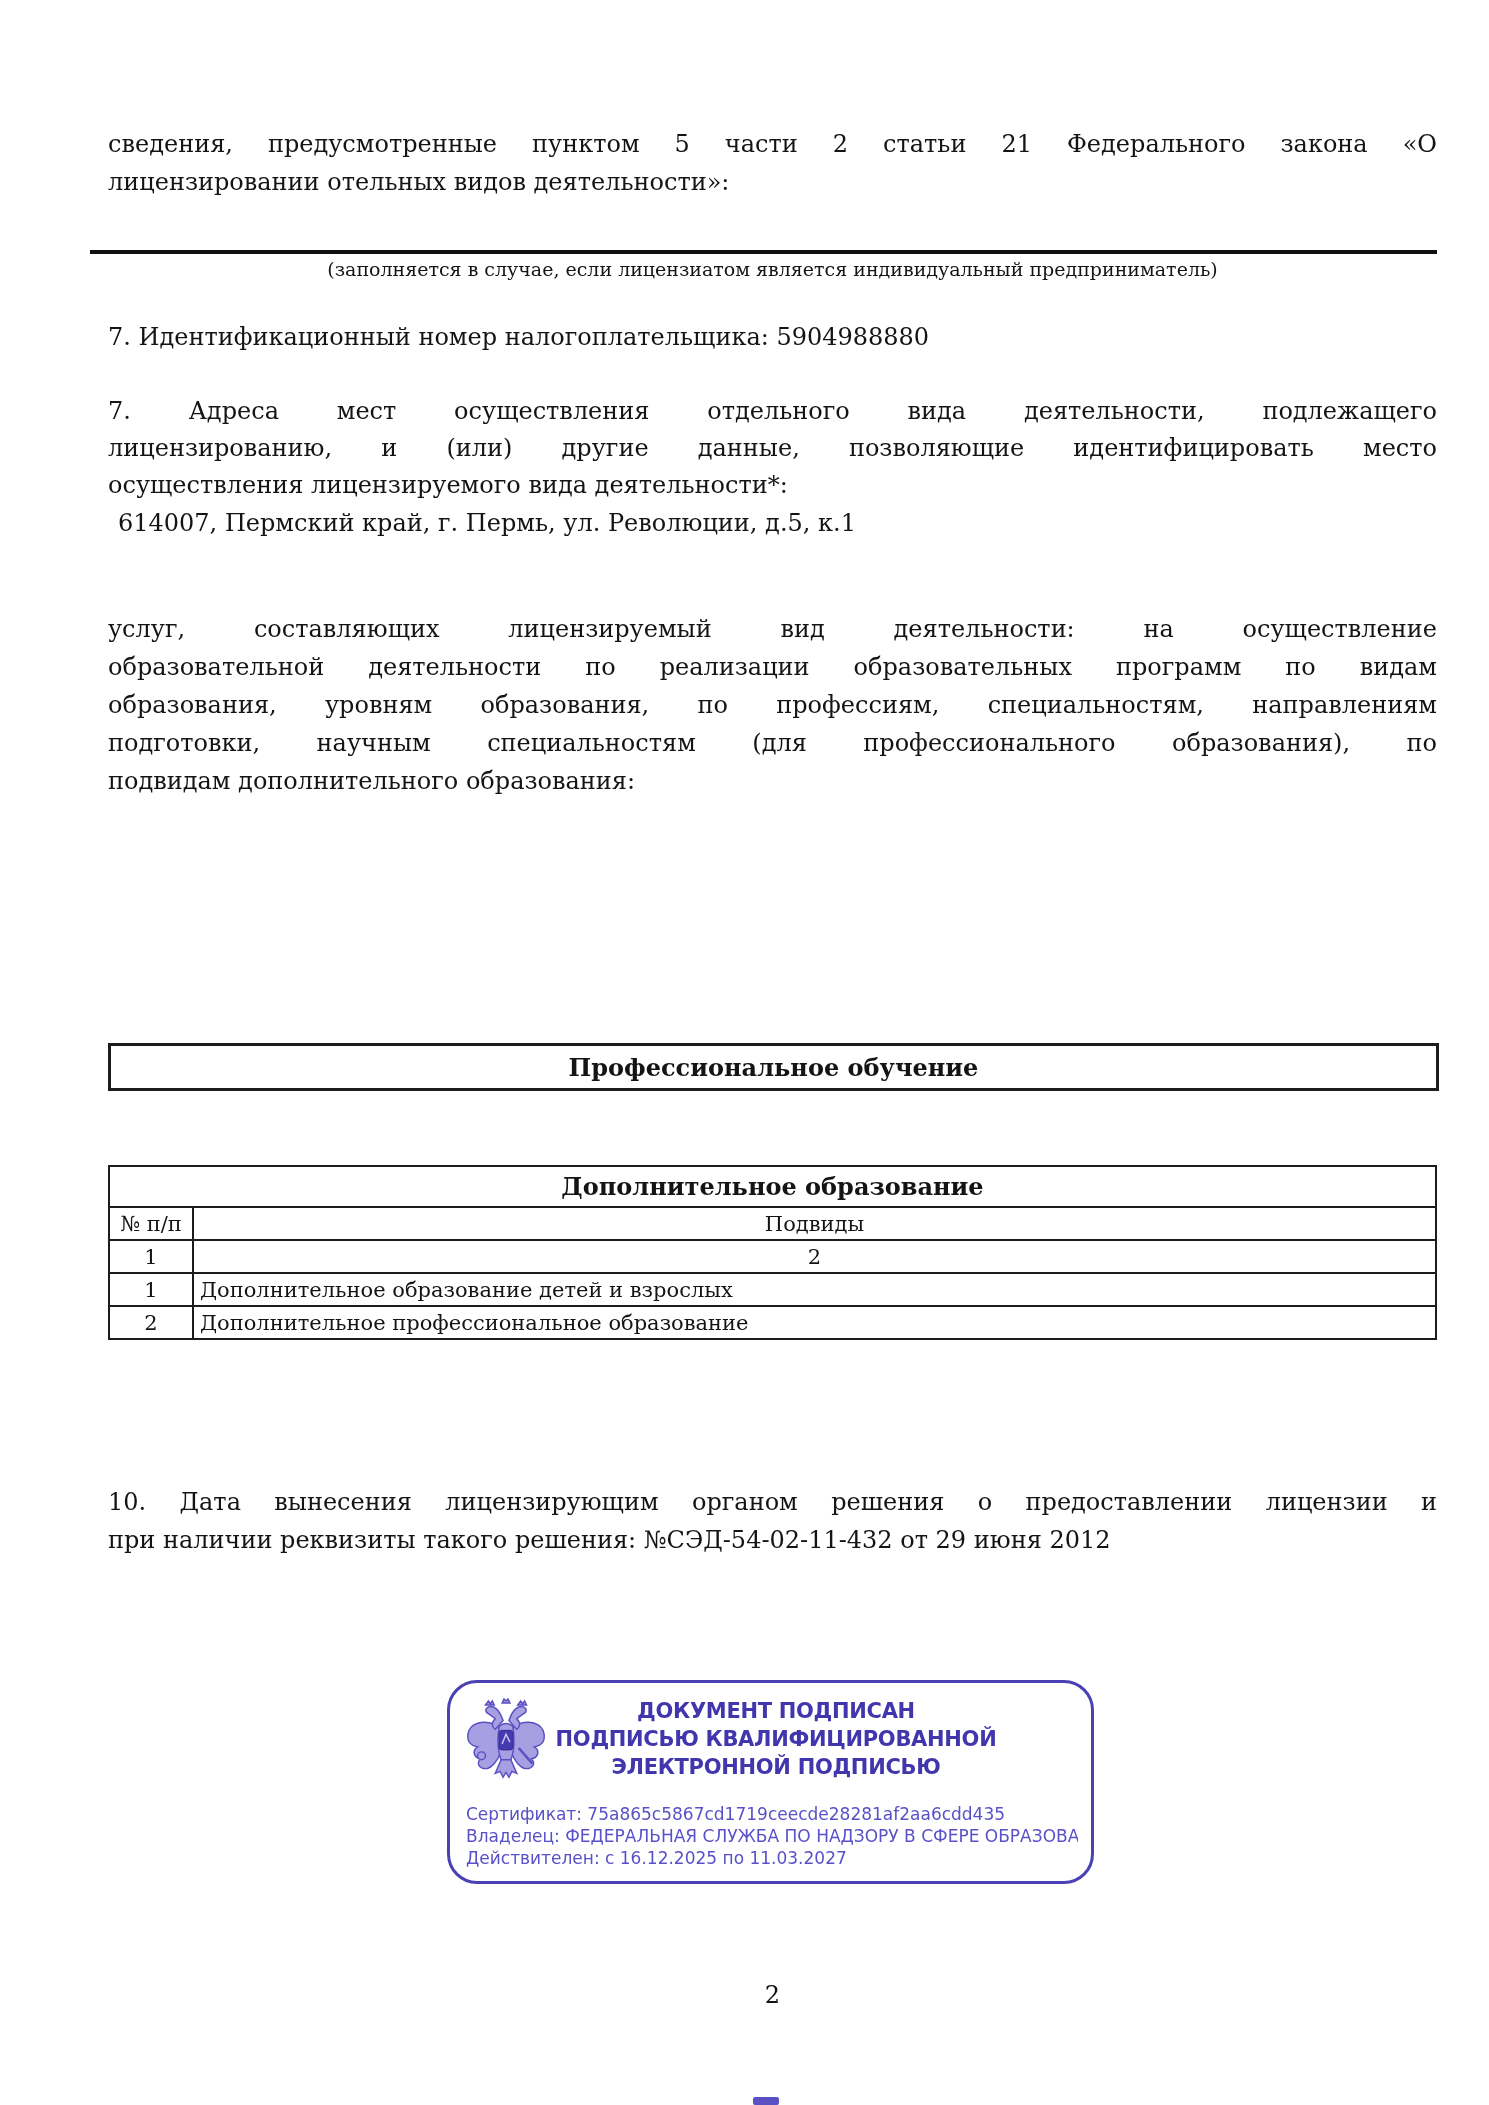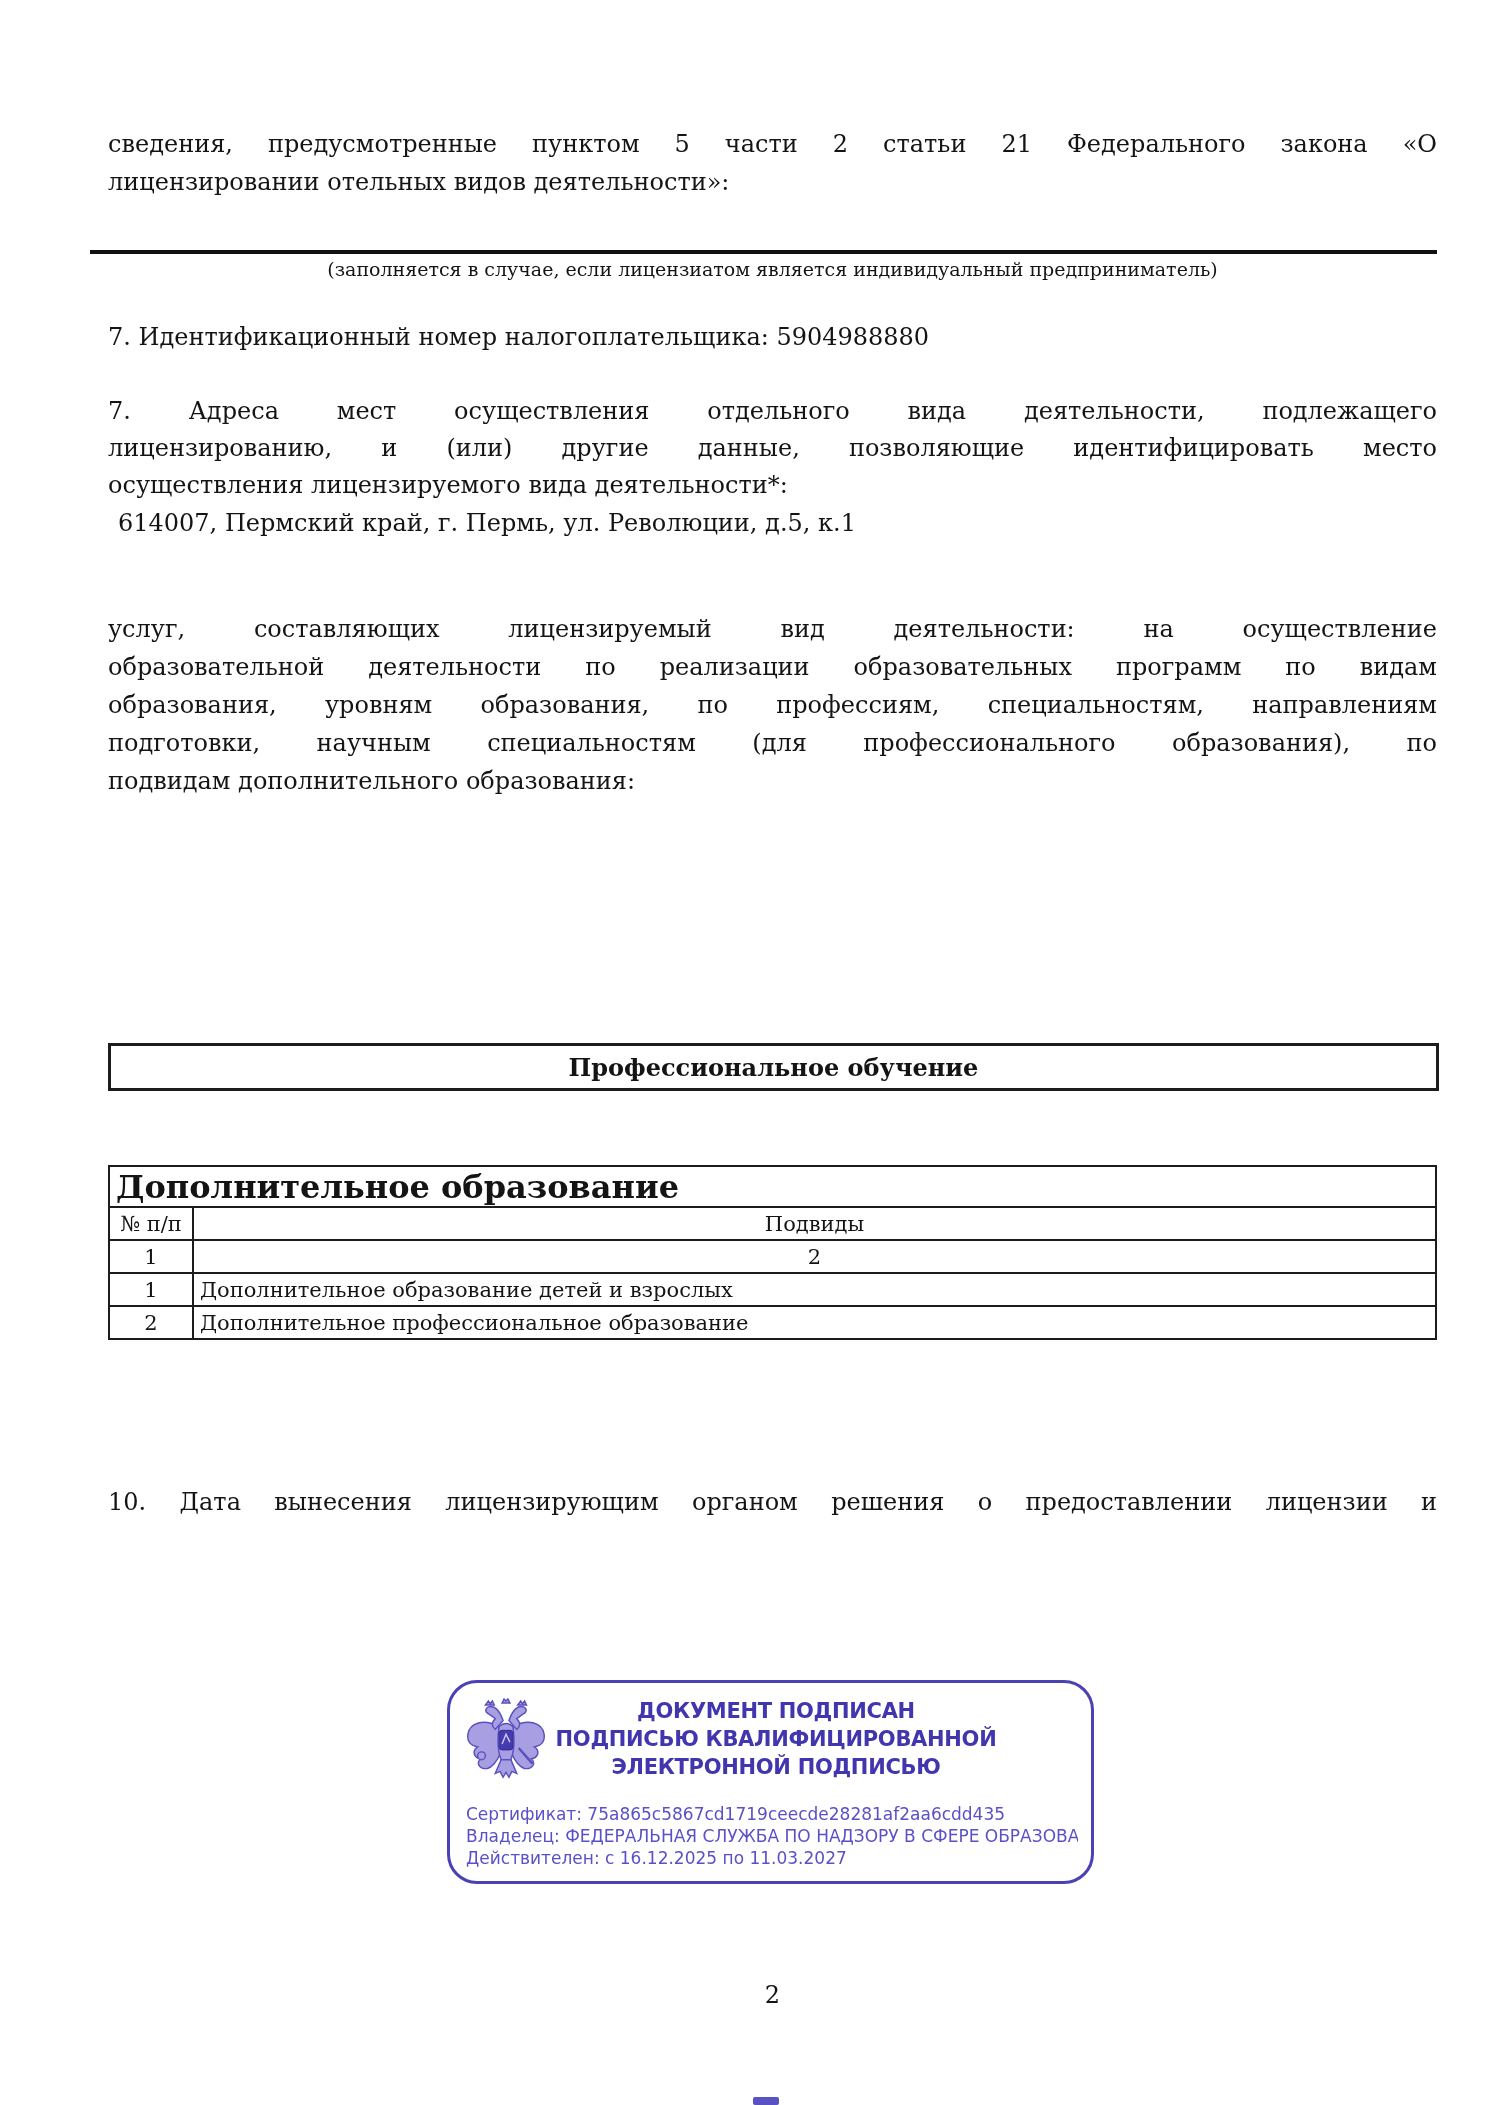--- a/index.html
+++ b/index.html
@@ -13,21 +13,21 @@
   .rule{left:90px;width:1347px;height:4px;background:#111;}
   .caption{left:108px;width:1329px;text-align:center;font-size:19px;line-height:26px;}
   .addr{left:118px;width:1200px;font-size:24px;line-height:30px;}
   
   .titlebox{left:108px;width:1325px;height:42px;border:3px solid #1c1c1c;
             display:flex;align-items:center;justify-content:center;
             font-weight:bold;font-size:24px;}
   table.edu{left:108px;border-collapse:collapse;table-layout:fixed;width:1329px;
             font-size:21px;}
   table.edu td{border:2px solid #1c1c1c;padding:0 6px;overflow:hidden;}
-  td.hdr{font-weight:bold;font-size:32px;height:39px;}
+  td.hdr{font-weight:bold;font-size:24px;text-align:center;height:39px;}
   td.c{text-align:center;height:31px;margin-left:12px;}
   td.l{text-align:left;height:31px;}
   col.num{width:84px;}
   
   .stamp{left:447px;top:1680px;width:641px;height:198px;border:3px solid #4a41b5;
          border-radius:30px;font-family:"DejaVu Sans","Liberation Sans",sans-serif;}
   .stamp-title{left:76px;top:14px;width:500px;text-align:center;font-weight:bold;
                font-size:21px;line-height:28px;color:#4136ad;letter-spacing:-0.3px;}
   .stamp-meta{left:16px;top:120px;width:612px;font-size:17px;line-height:22px;
               color:#5a50c8;white-space:nowrap;overflow:hidden;}
@@ -91,20 +91,21 @@
   </tr>
   <tr>
     <td class="c">2</td>
     <td class="l">Дополнительное профессиональное образование</td>
   </tr>
 </tbody>
   </table>
 
 <div class="abs block" style="top:1483px;">
   <div class="line jline">10. Дата вынесения лицензирующим органом решения о предоставлении лицензии и</div>
+  <div class="line lline">при наличии реквизиты такого решения: №СЭД-54-02-11-432 от 29 июня 2012</div>
 </div>
 
 <div class="abs stamp">
   <div class="abs" style="left:12px;top:14px;width:88px;height:98px;">
     <svg viewBox="0 0 90 100" width="88" height="98">
       <g fill="#a89fe2" stroke="#5a50c0" stroke-width="1.5">
         <path d="M38 30 C22 22 8 26 6 38 C5 46 10 50 16 51 C10 55 12 62 19 63 C14 68 18 74 26 73 C30 72 36 66 39 58 Z"></path>
         <path d="M52 30 C68 22 82 26 84 38 C85 46 80 50 74 51 C80 55 78 62 71 63 C76 68 72 74 64 73 C60 72 54 66 51 58 Z"></path>
         <path d="M42 24 C38 12 32 8 27 10 C23 12 24 16 27 17 L34 22 C30 26 30 30 34 33 Z"></path>
         <path d="M48 24 C52 12 58 8 63 10 C67 12 66 16 63 17 L56 22 C60 26 60 30 56 33 Z"></path>

